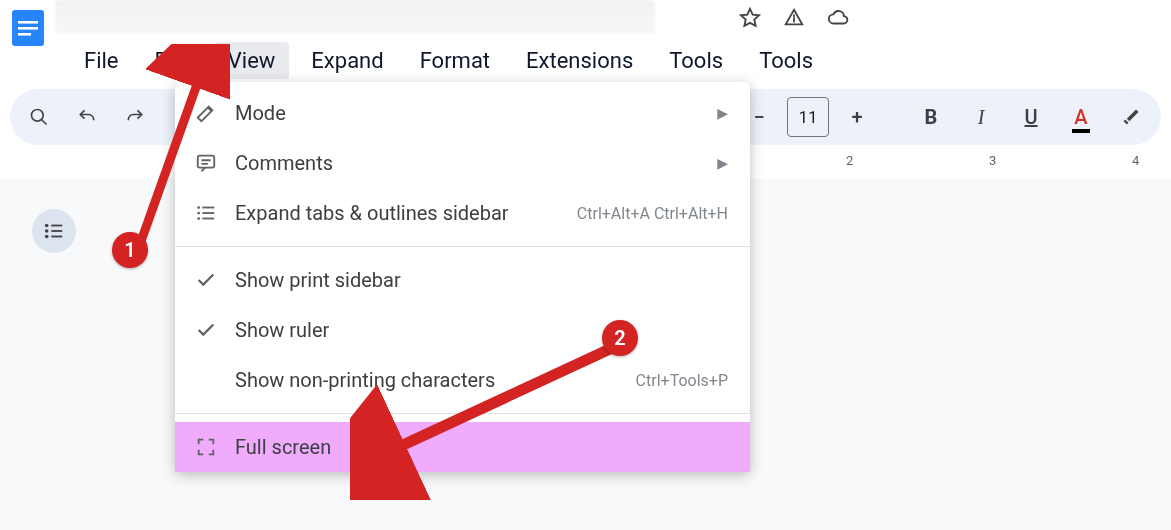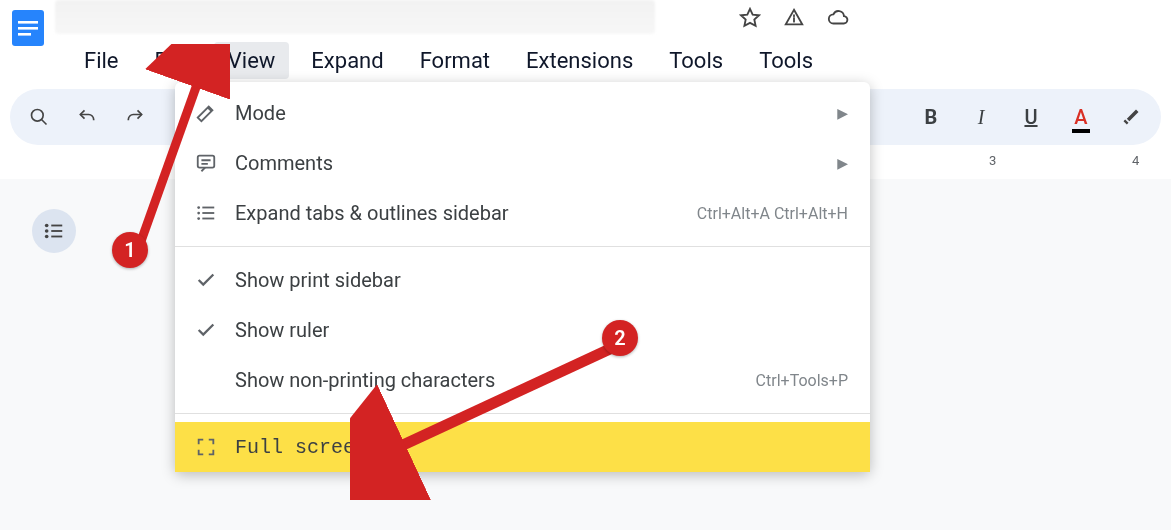--- a/index.html
+++ b/index.html
@@ -108,37 +108,37 @@
       width:44px; height:44px;
       border-radius:22px;
       background:#dce4f0;
       display:flex; align-items:center; justify-content:center;
       color:#444; font-size:20px;
     }
     
     .dropdown {
       position:absolute;
       left:175px; top:82px;
-      width:695px;
+      width:575px;
       background:#fff;
       border-radius:6px;
       box-shadow:0 3px 14px rgba(0,0,0,.25);
       z-index:20;
       padding-top:6px;
     }
     .dd-item {
       display:flex;
       align-items:center;
       padding:12px 22px 12px 18px;
       font-size:20px;
       color:#3c4043;
       gap:16px;
       cursor:pointer;
     }
-    .dd-item.highlight { background:#fde047;font-family:Liberation Mono, monospace; }
+    .dd-item.highlight { background:#f0abfc; }
     .dd-icon { width:26px; height:26px; display:flex; align-items:center; justify-content:center; color:#5f6368;}
     .dd-shortcut { margin-left:auto; color:#80868b; font-size:16px; }
     .dd-submenu-arrow { margin-left:auto; color:#80868b; font-size:14px;}
     .dd-sep { height:1px; background:#e0e0e0; margin:8px 0;}
     
     .callout {
       position:absolute;
       width:36px; height:36px;
       border-radius:50%;
       background:#d32323;

